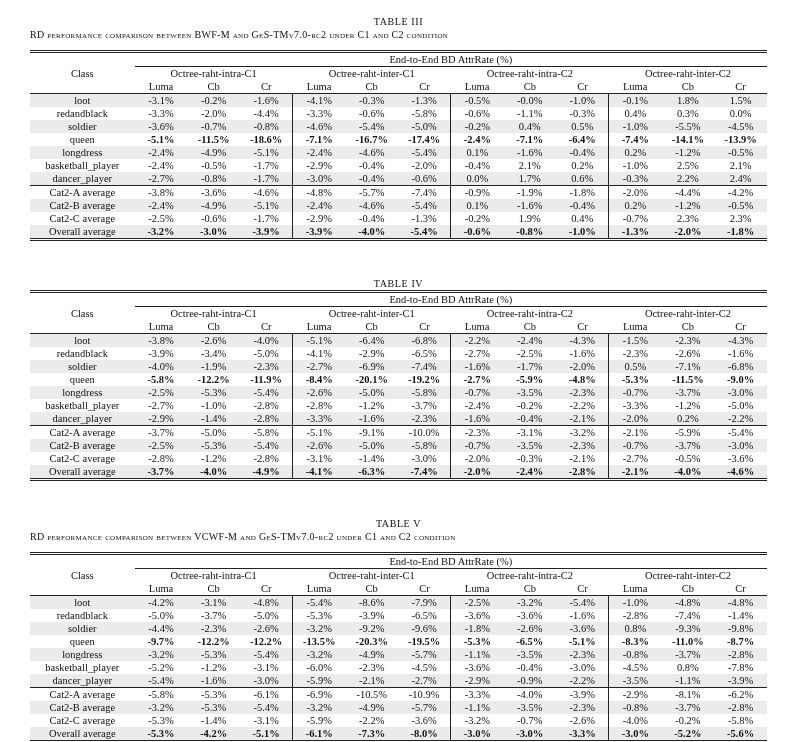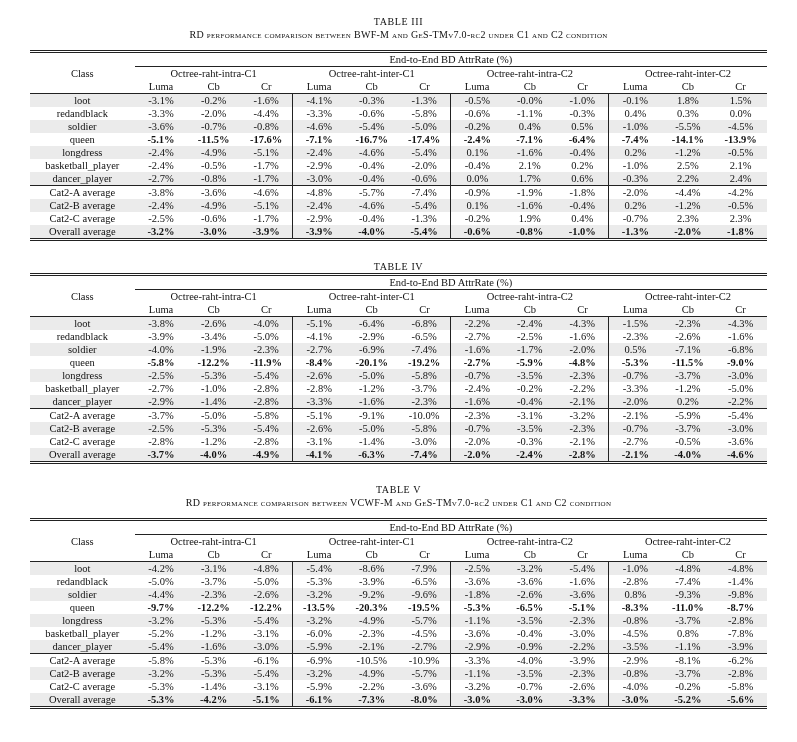--- a/index.html
+++ b/index.html
@@ -8,27 +8,27 @@
     --stripe:#ebebeb;
     --bg:#ffffff;
   }
   html,body{margin:0;padding:0;}
   body{
     width:797px;height:742px;overflow:hidden;
     background:var(--bg);color:var(--ink);
     font-family:"Liberation Serif","DejaVu Serif",serif;
   }
   .page{padding:15px 30px 0 30px;}
-  .tblsec{margin-bottom:19px;}
+  .tblsec{margin-bottom:36px;}
   .tbl-label{
     text-align:center;font-size:10px;line-height:13px;
     letter-spacing:0.6px;
   }
   .tbl-caption{
-    text-align:center;font-size:10px;line-height:13px;
+    font-size:10px;line-height:13px;
     font-variant:small-caps;letter-spacing:0.3px;
     margin-bottom:9px;
   }
   table.rd-table{
     width:100%;table-layout:fixed;border-collapse:collapse;
     border-top:3px double var(--rule);
     border-bottom:3px double var(--rule);
   }
   col.c-class{width:14.2%;}
   col.c-val{width:7.15%;}
@@ -138,21 +138,21 @@
             <td class="value-cell">0.4%</td>
             <td class="value-cell">0.5%</td>
             <td class="value-cell group-start">-1.0%</td>
             <td class="value-cell">-5.5%</td>
             <td class="value-cell">-4.5%</td>
           </tr>
           <tr class="bold-row">
             <td class="rowlabel">queen</td>
             <td class="value-cell">-5.1%</td>
             <td class="value-cell">-11.5%</td>
-            <td class="value-cell">-17.6%</td>
+            <td class="value-cell">-18.6%</td>
             <td class="value-cell group-start">-7.1%</td>
             <td class="value-cell">-16.7%</td>
             <td class="value-cell">-17.4%</td>
             <td class="value-cell group-start">-2.4%</td>
             <td class="value-cell">-7.1%</td>
             <td class="value-cell">-6.4%</td>
             <td class="value-cell group-start">-7.4%</td>
             <td class="value-cell">-14.1%</td>
             <td class="value-cell">-13.9%</td>
           </tr>

